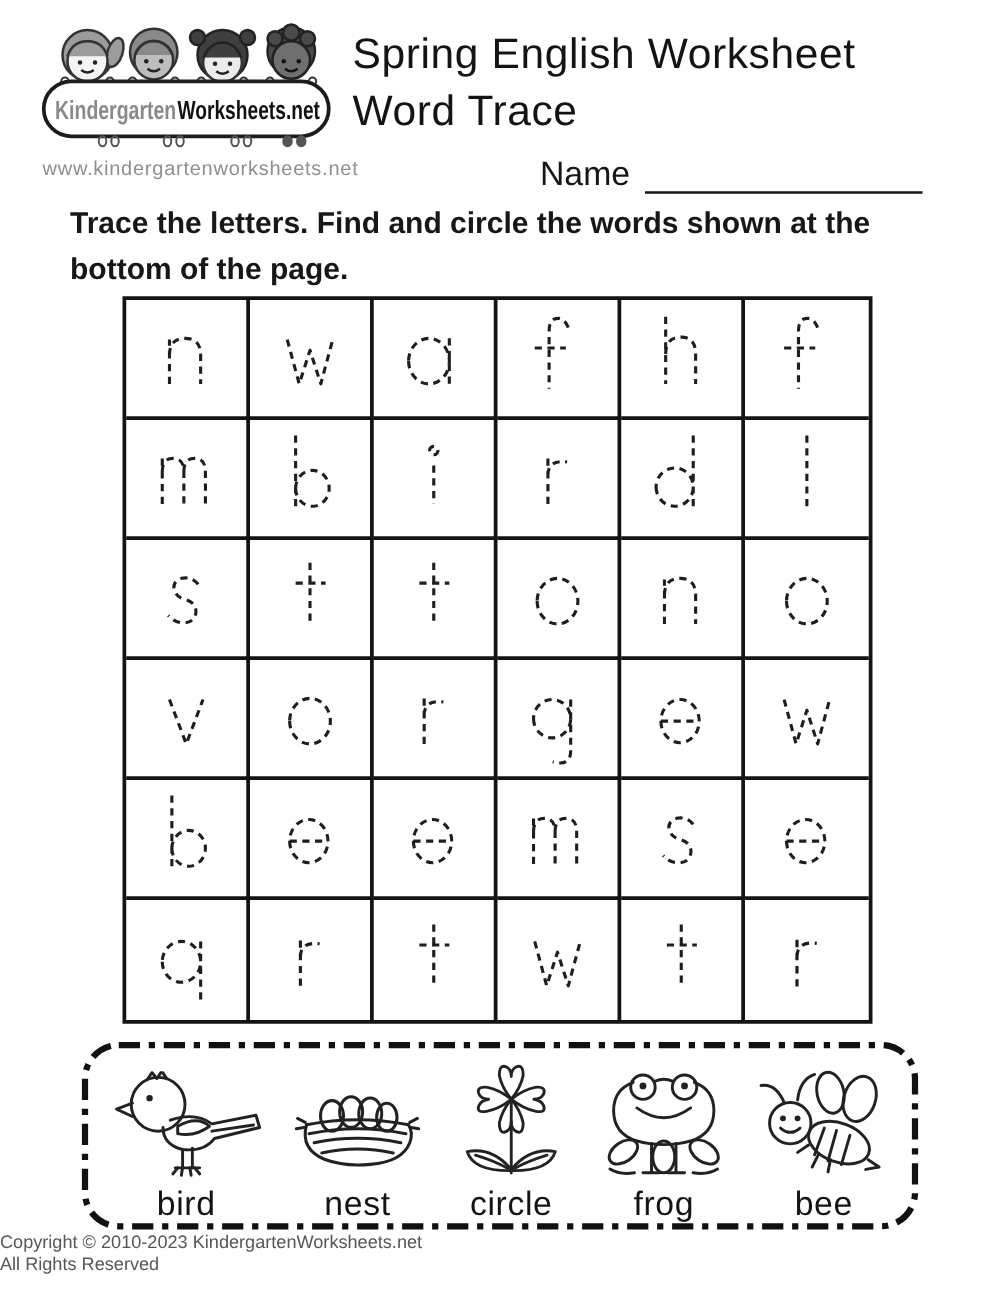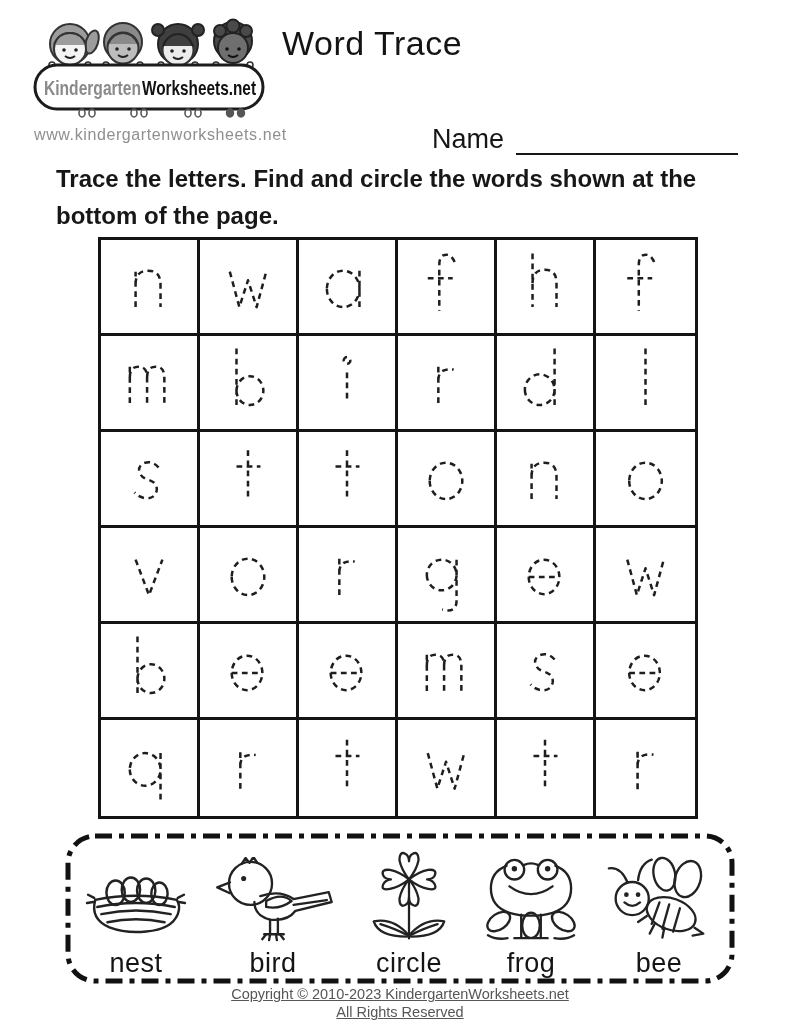--- a/index.html
+++ b/index.html
@@ -26,21 +26,21 @@
   .tstroke{fill:none;stroke:#1e1e1e;stroke-width:2.6;stroke-dasharray:6 4.6;stroke-linecap:butt;stroke-linejoin:round;}
   
   .word-bank{left:64px;top:832px;width:672px;height:153px;}
   .bank-border{position:absolute;left:0;top:0;}
   .bank-items{position:absolute;left:10px;top:8px;right:10px;bottom:6px;display:flex;justify-content:space-around;align-items:flex-end;}
   .bank-item{display:flex;flex-direction:column;align-items:center;justify-content:flex-end;}
   .bank-word{font-size:27px;color:#141414;margin-top:1px;letter-spacing:.5px;}
   .art{stroke:#222;fill:none;stroke-width:2.4;stroke-linecap:round;stroke-linejoin:round;}
   .artfill{fill:#222;stroke:none;}
   
-  .footer{left:0;top:986px;width:800px;text-align:center;color:#565656;text-decoration:underline;}
+  .footer{left:0;top:986px;width:800px;text-align:left;color:#565656;}
   .footer-line1{font-size:14.5px;}
   .footer-line2{font-size:14.5px;margin-top:2px;}
 </style>
 </head>
 <body>
 
 <svg width="0" height="0" style="position:absolute" aria-hidden="true">
   <defs>
     <path id="glyph-a" class="tstroke" d="M29,51a17,19 0 1,0 34,0a17,19 0 1,0 -34,0 M63,32V70"></path>
     <path id="glyph-b" class="tstroke" d="M38,13V72 M38,57a14,15 0 1,0 28,0a14,15 0 1,0 -28,0"></path>
@@ -118,20 +118,21 @@
     <ellipse cx="114" cy="105" rx="3" ry="4" fill="none" stroke="#555" stroke-width="1.6"></ellipse>
     <ellipse cx="158" cy="105" rx="3" ry="4" fill="none" stroke="#555" stroke-width="1.6"></ellipse>
     <ellipse cx="168" cy="105" rx="3" ry="4" fill="none" stroke="#555" stroke-width="1.6"></ellipse>
     <ellipse cx="200" cy="105" rx="3.4" ry="4" fill="#555" stroke="#555" stroke-width="1.6"></ellipse>
     <ellipse cx="211" cy="105" rx="3.4" ry="4" fill="#555" stroke="#555" stroke-width="1.6"></ellipse>
   </svg>
   <div class="logo-url">www.kindergartenworksheets.net</div>
 </div>
 
 <div class="abs title-block">
+  <div class="title-line">Spring English Worksheet</div>
   <div class="title-line">Word Trace</div>
 </div>
 
 <div class="abs name-row">
   <span class="name-label">Name</span>
   <span class="name-line"></span>
 </div>
 
 <div class="abs instructions">Trace the letters. Find and circle the words shown at the bottom of the page.</div>
 
@@ -316,55 +317,55 @@
         <use href="#glyph-r"></use>
       </svg>
     </div>
   </div>
 
 <div class="abs word-bank">
   <svg class="bank-border" width="672" height="153">
     <rect x="4" y="4" width="664" height="145" rx="27" ry="27" fill="none" stroke="#111" stroke-width="5" stroke-dasharray="17 7 5 7"></rect>
   </svg>
   <div class="bank-items">
+
+    <div class="bank-item">
+      <svg width="128" height="90" viewBox="0 0 130 92">
+        <g class="art">
+          <path d="M33,7 L37,1 L41,6 L45,0 L49,6"></path>
+          <circle cx="42" cy="27" r="22"></circle>
+          <path d="M21,26 L8,31 L21,37"></path>
+          <path d="M52,40 Q72,33 86,43 L122,36 L125,46 L88,55 Q80,66 62,64 Q46,60 46,46"></path>
+          <path d="M86,49 L120,44"></path>
+          <path d="M58,45 Q74,36 84,45 Q72,54 58,51 Z"></path>
+          <path d="M62,64 V79 M70,63 V79"></path>
+          <path d="M56,79 H68 M64,79 H76"></path>
+          <path d="M58,79 l-4,5 M62,79 l-1,6 M68,79 l1,6 M72,79 l4,5"></path>
+        </g>
+        <circle cx="35" cy="22" r="2.6" class="artfill"></circle>
+      </svg>
+      <div class="bank-word">bird</div>
+    </div>
 
     <div class="bank-item">
       <svg width="102" height="82" viewBox="0 0 100 78">
         <g class="art">
           <ellipse cx="30" cy="26" rx="9" ry="12"></ellipse>
             <ellipse cx="45" cy="23" rx="9" ry="12"></ellipse>
           <ellipse cx="60" cy="24" rx="9" ry="12"></ellipse>
             <ellipse cx="73" cy="27" rx="8" ry="11"></ellipse>
           <path d="M10,33 Q50,25 90,33"></path>
           <path d="M12,40 Q50,32 88,40"></path>
           <path d="M10,33 Q5,52 24,60 Q40,66 60,64 Q85,62 91,47 Q94,39 90,33"></path>
           <path d="M16,47 Q50,40 84,47"></path>
           <path d="M22,55 Q50,49 78,55"></path>
           <path d="M9,31 l-6,-3 M8,35 l-6,1 M91,31 l6,-3 M92,35 l6,1"></path>
         </g>
       </svg>
       <div class="bank-word">nest</div>
-    </div>
-
-    <div class="bank-item">
-      <svg width="128" height="90" viewBox="0 0 130 92">
-        <g class="art">
-          <path d="M33,7 L37,1 L41,6 L45,0 L49,6"></path>
-          <circle cx="42" cy="27" r="22"></circle>
-          <path d="M21,26 L8,31 L21,37"></path>
-          <path d="M52,40 Q72,33 86,43 L122,36 L125,46 L88,55 Q80,66 62,64 Q46,60 46,46"></path>
-          <path d="M86,49 L120,44"></path>
-          <path d="M58,45 Q74,36 84,45 Q72,54 58,51 Z"></path>
-          <path d="M62,64 V79 M70,63 V79"></path>
-          <path d="M56,79 H68 M64,79 H76"></path>
-          <path d="M58,79 l-4,5 M62,79 l-1,6 M68,79 l1,6 M72,79 l4,5"></path>
-        </g>
-        <circle cx="35" cy="22" r="2.6" class="artfill"></circle>
-      </svg>
-      <div class="bank-word">bird</div>
     </div>
 
     <div class="bank-item">
       <svg width="100" height="100" viewBox="0 0 100 105">
         <g class="art">
           <path d="M50,34 Q42,24 40,14 Q40,4 46,7 Q50,9 50,15 Q50,9 54,7 Q60,4 60,14 Q58,24 50,34"></path>
           <path d="M50,34 Q42,44 40,54 Q40,64 46,61 Q50,59 50,53 Q50,59 54,61 Q60,64 60,54 Q58,44 50,34"></path>
           <path d="M50,34 Q40,26 30,24 Q20,23 23,30 Q25,34 31,34 Q25,35 23,39 Q20,46 30,44 Q40,42 50,34"></path>
           <path d="M50,34 Q60,26 70,24 Q80,23 77,30 Q75,34 69,34 Q75,35 77,39 Q80,46 70,44 Q60,42 50,34"></path>
           <path d="M50,34 V96"></path>

